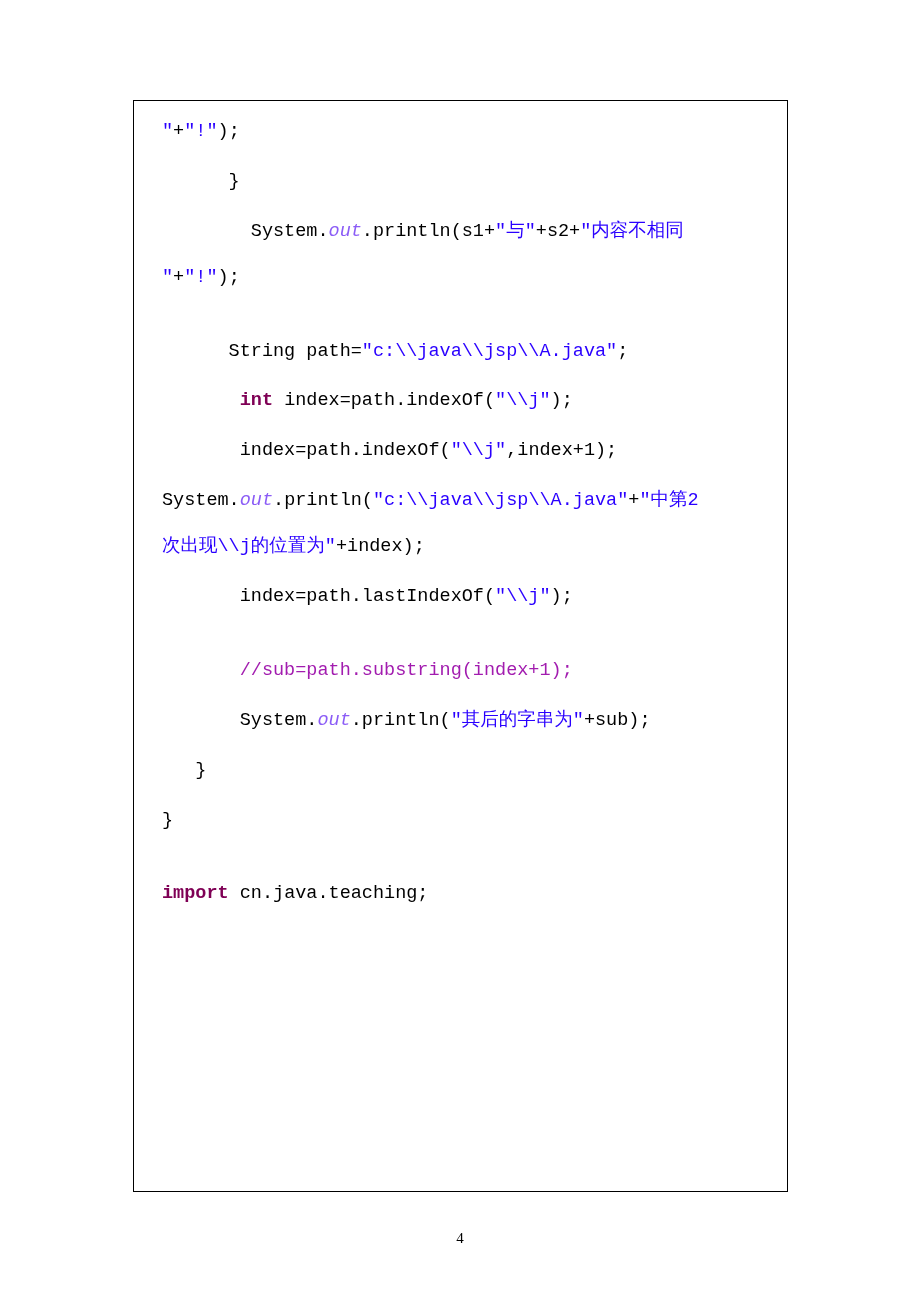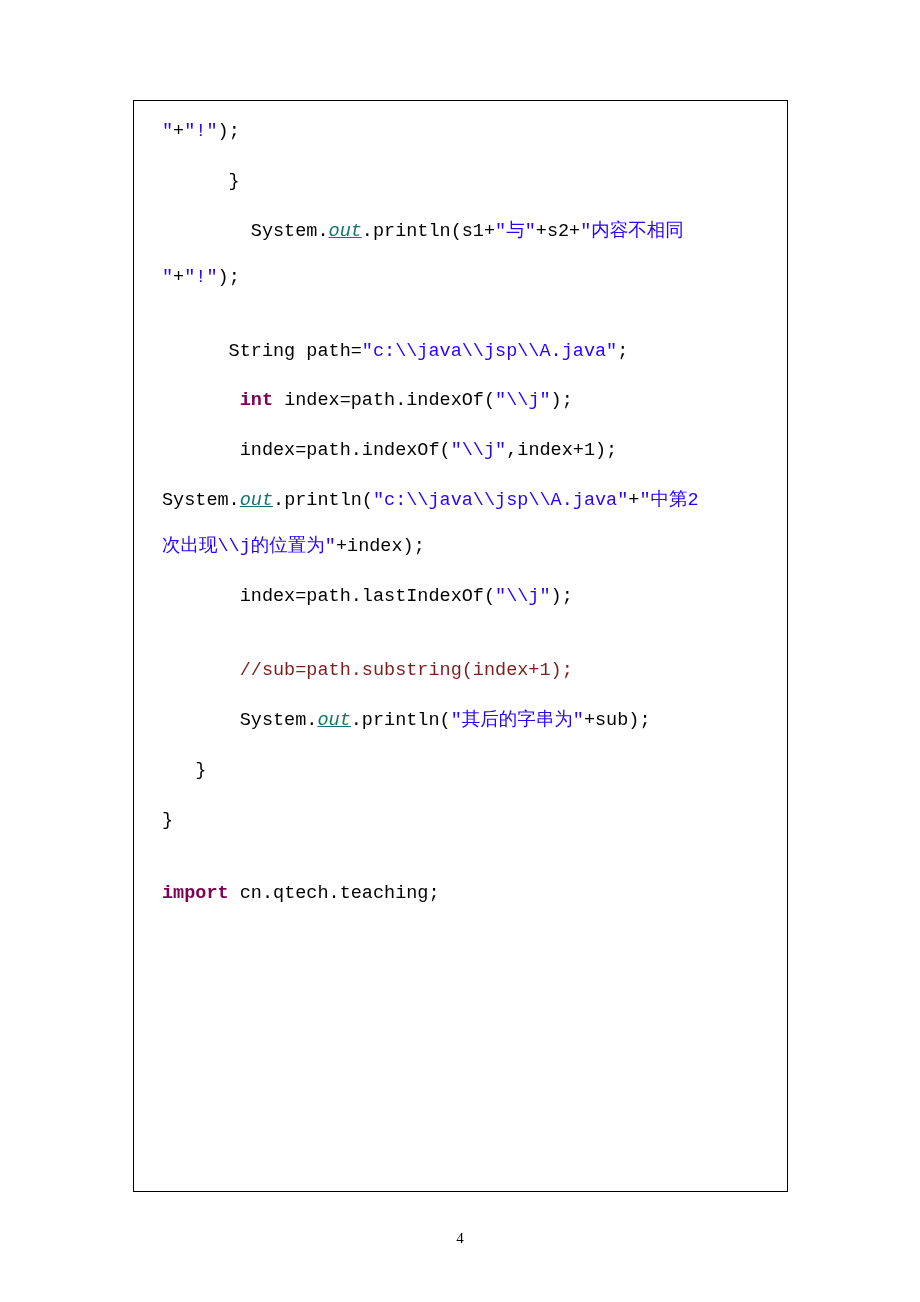--- a/index.html
+++ b/index.html
@@ -23,22 +23,22 @@
     font-size: 18.5px;
     line-height: 1.4;
     white-space: pre;
     margin-bottom: 24px;
     color: #000;
   }
   .code-line.tight { margin-bottom: 20px; }
   .code-line.wide { margin-bottom: 48px; }
   .kw { color: #7f0055; font-weight: bold; }
   .str { color: #2a00ff; }
-  .ital { font-style: italic; color: #0f766e; text-decoration: underline; }
-  .com { color: #7f1d1d; margin-top: 48px; }
+  .ital { font-style: italic; color: #8b5cf6; }
+  .com { color: #a21caf; margin-top: 48px; }
   .page-number {
     position: absolute;
     left: 0;
     right: 0;
     top: 1230px;
     text-align: center;
     font-family: "Times New Roman", serif;
     font-size: 15px;
     color: #000;
   }
@@ -71,18 +71,18 @@
 <div class="code-line"><span>       index=path.lastIndexOf(</span><span class="str">"\\j"</span><span>);</span></div>
 
 <div class="code-line com"><span>       //sub=path.substring(index+1);</span></div>
 
 <div class="code-line"><span>       System.</span><span class="ital">out</span><span>.println(</span><span class="str">"其后的字串为"</span><span>+sub);</span></div>
 
 <div class="code-line"><span>   }</span></div>
 
 <div class="code-line wide"><span>}</span></div>
 
-<div class="code-line wide"><span class="kw">import</span><span> cn.qtech.teaching;</span></div>
+<div class="code-line wide"><span class="kw">import</span><span> cn.java.teaching;</span></div>
 
 
 </div>
 
 <div class="page-number">4</div>
 
 </body></html>

